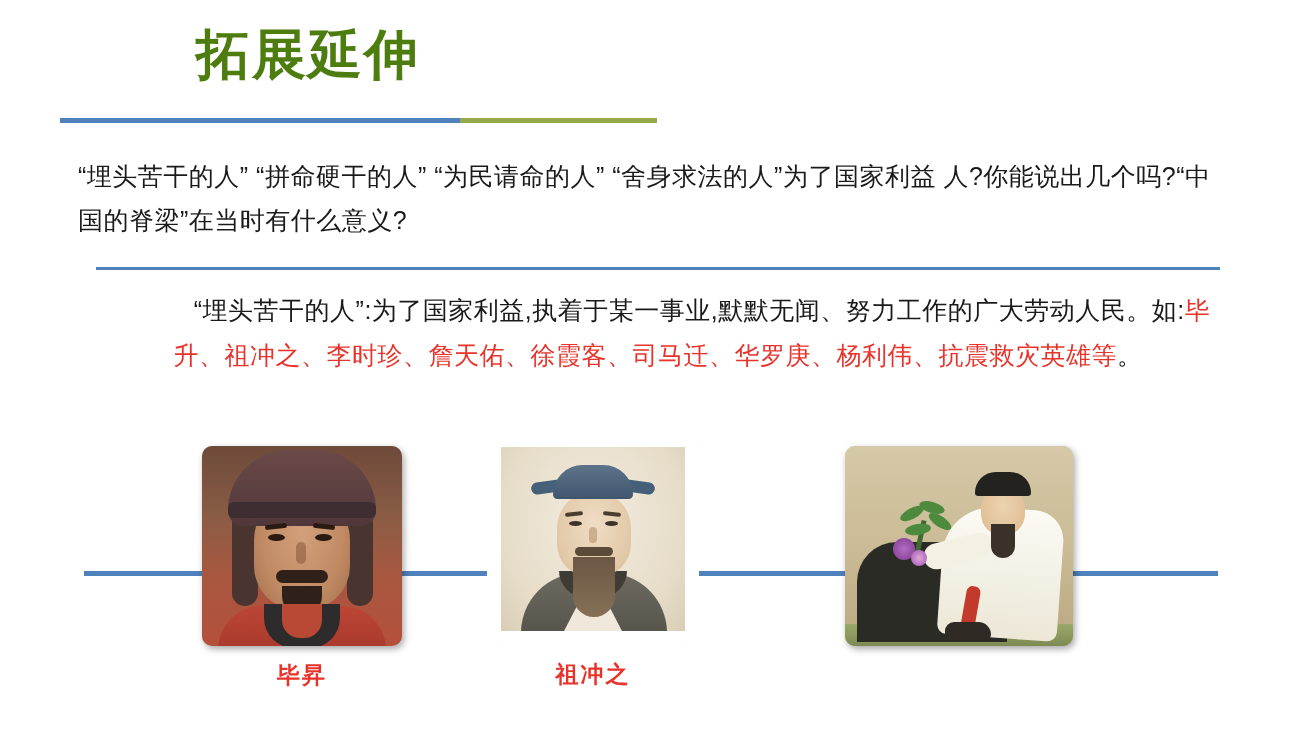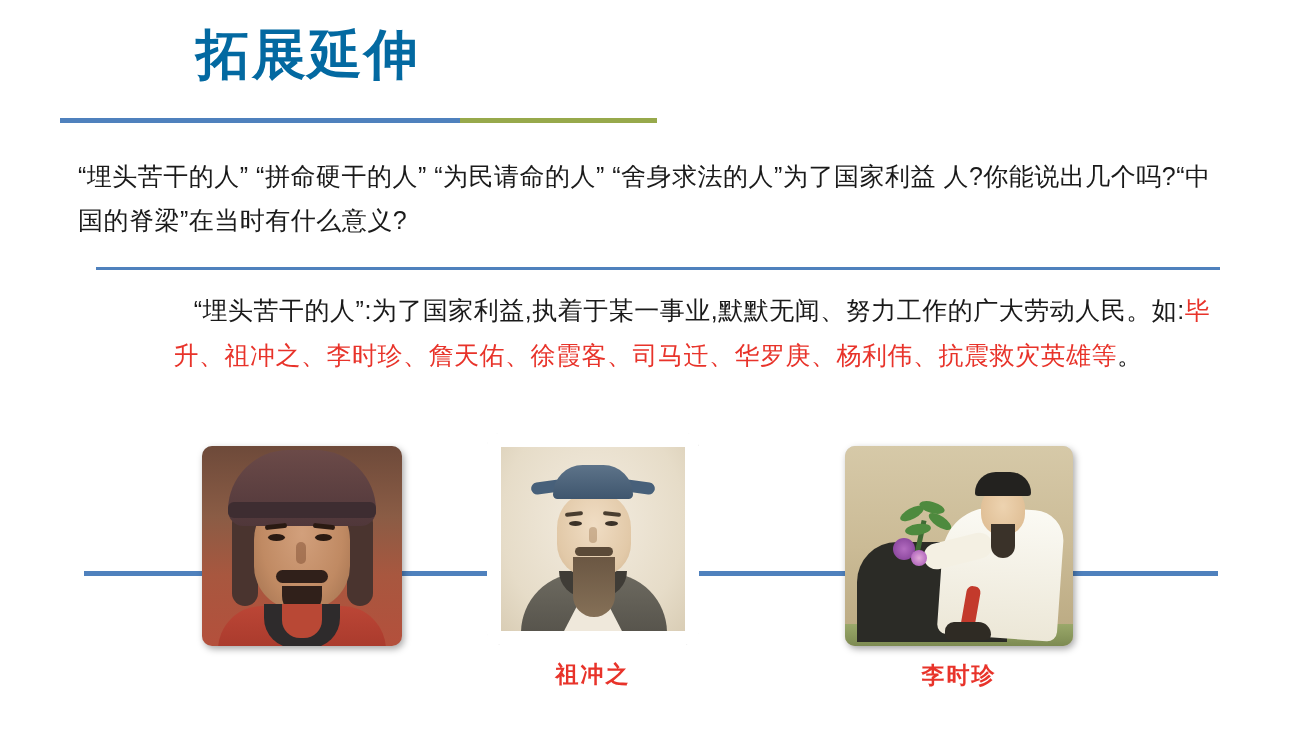--- a/index.html
+++ b/index.html
@@ -15,21 +15,21 @@
     position: relative;
   }
 
   
   #title {
     position: absolute;
     left: 196px;
     top: 26px;
     font-size: 54px;
     font-weight: bold;
-    color: #0369a1;
+    color: #4d7c0f;
     letter-spacing: 2px;
     line-height: 1.05;
   }
 
   
   #title-rule {
     position: absolute;
     left: 60px;
     top: 118px;
     width: 597px;
@@ -280,20 +280,21 @@
     <div class="bs-brow r"></div>
     <div class="bs-eye l"></div>
     <div class="bs-eye r"></div>
     <div class="bs-nose"></div>
     <div class="bs-mous"></div>
     <div class="bs-beard"></div>
     <div class="bs-robe"></div>
     <div class="bs-collar"></div>
     <div class="bs-collar2"></div>
   </div>
+  <div class="caption">毕昇</div>
 </div>
 
 <div class="figure" id="fig-zu">
   <div class="paper">
     <div class="photo">
       <div class="zc-bg"></div>
       <div class="zc-robe"></div>
       <div class="zc-robe-in"></div>
       <div class="zc-collar"></div>
       <div class="zc-face"></div>
@@ -325,14 +326,13 @@
     <div class="ls-beard"></div>
     <div class="ls-herb-stem"></div>
     <div class="ls-leaf a"></div>
     <div class="ls-leaf b"></div>
     <div class="ls-leaf c"></div>
     <div class="ls-leaf d"></div>
     <div class="ls-flower"></div>
     <div class="ls-flower2"></div>
     <div class="ls-shoe"></div>
   </div>
-  <div class="caption">李时珍</div>
 </div>
 
 </body></html>

